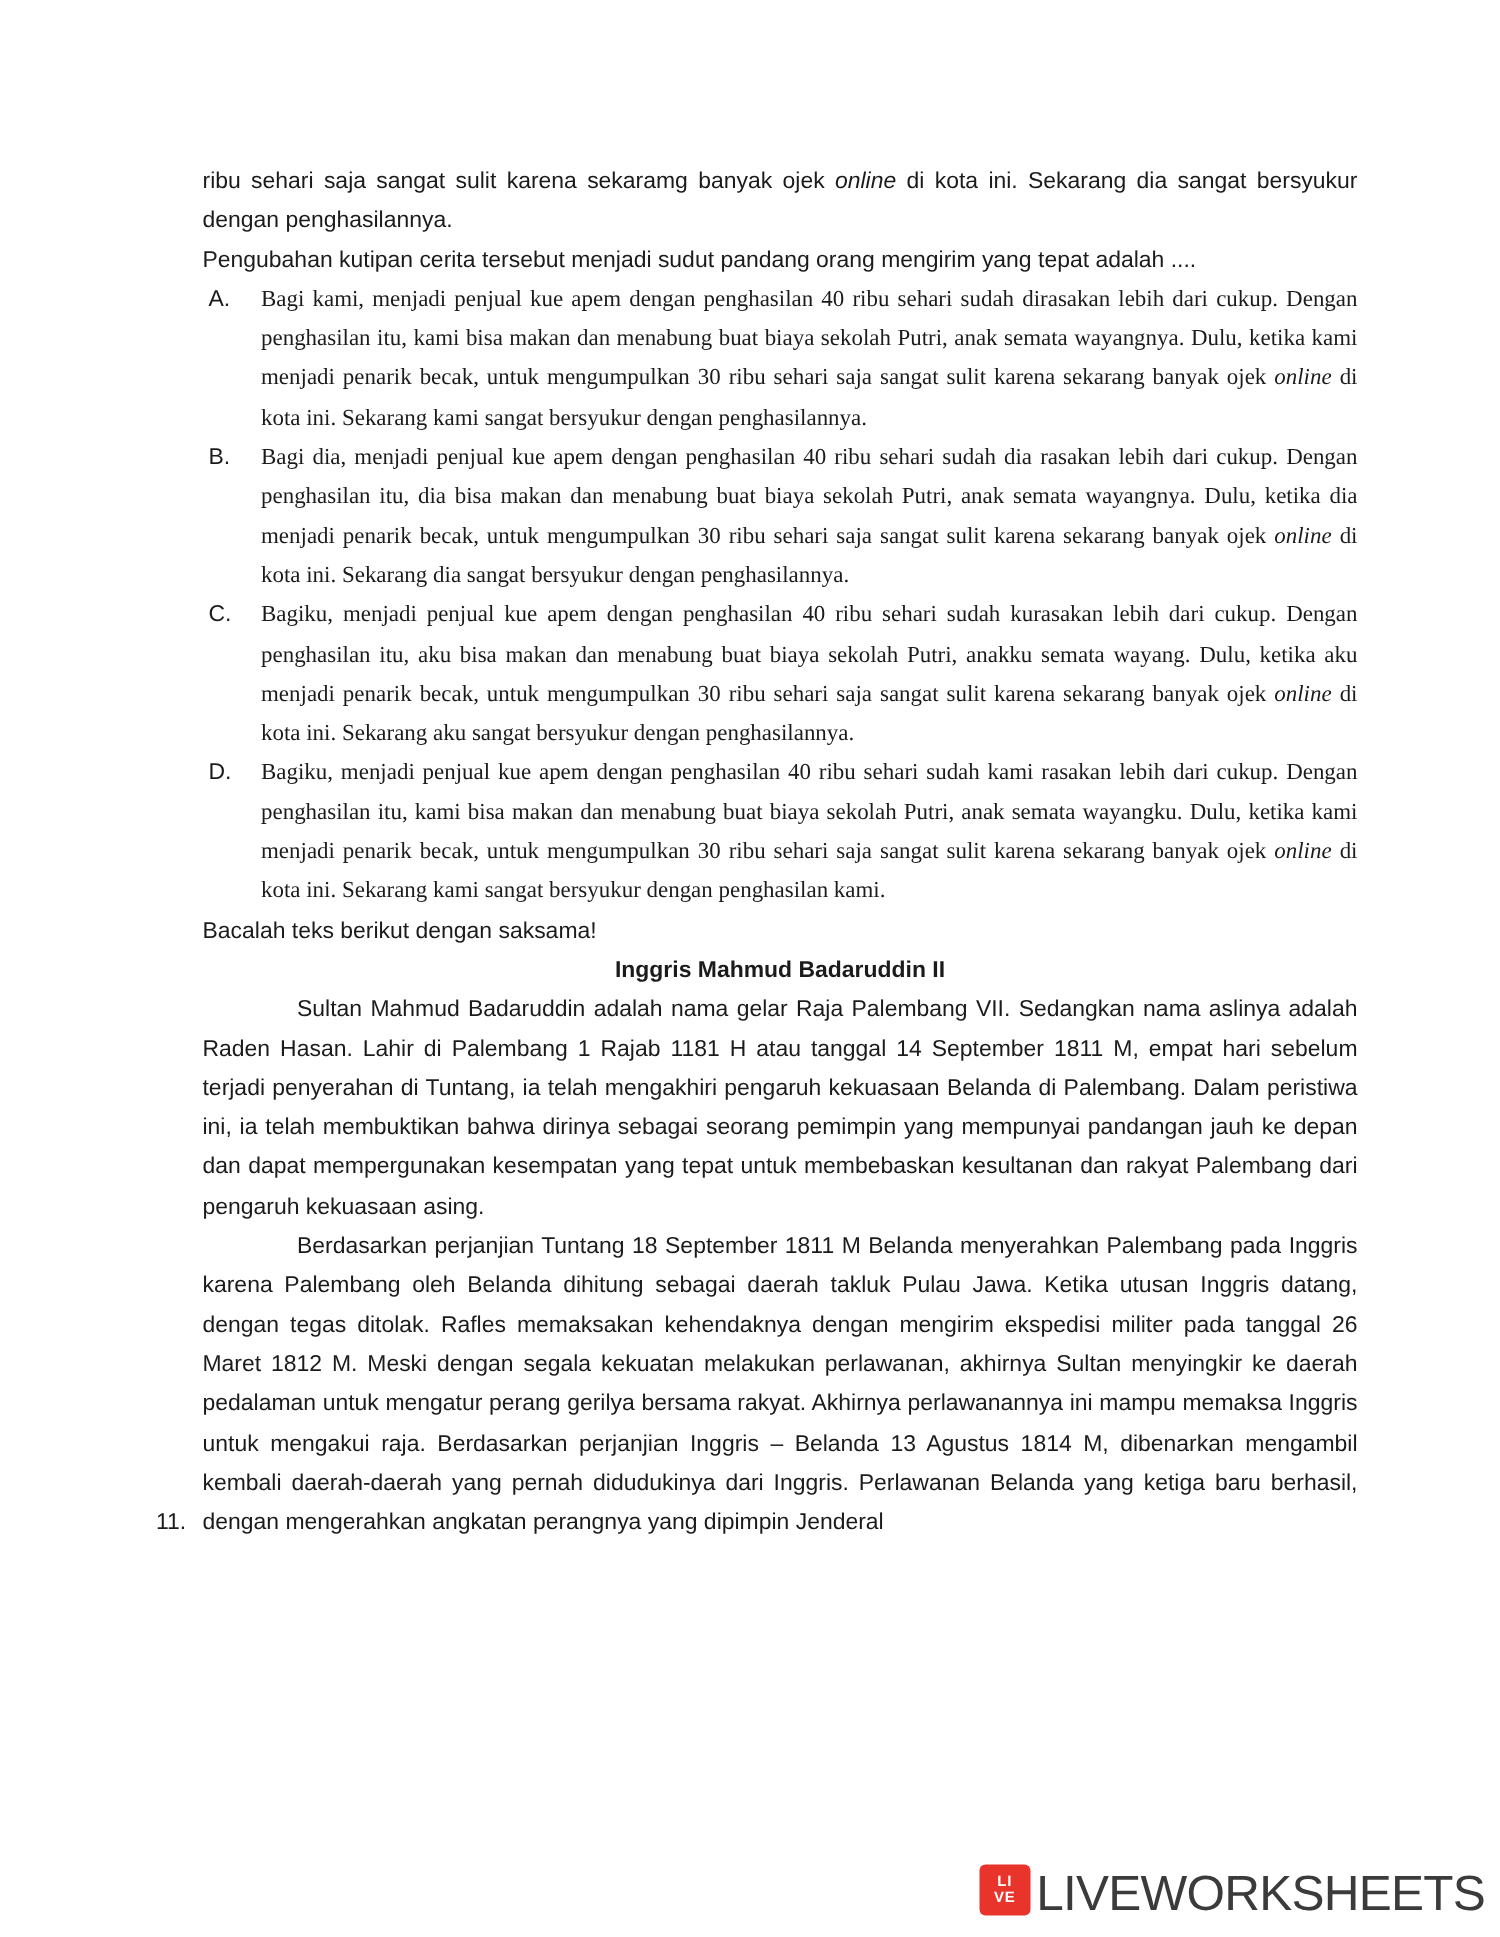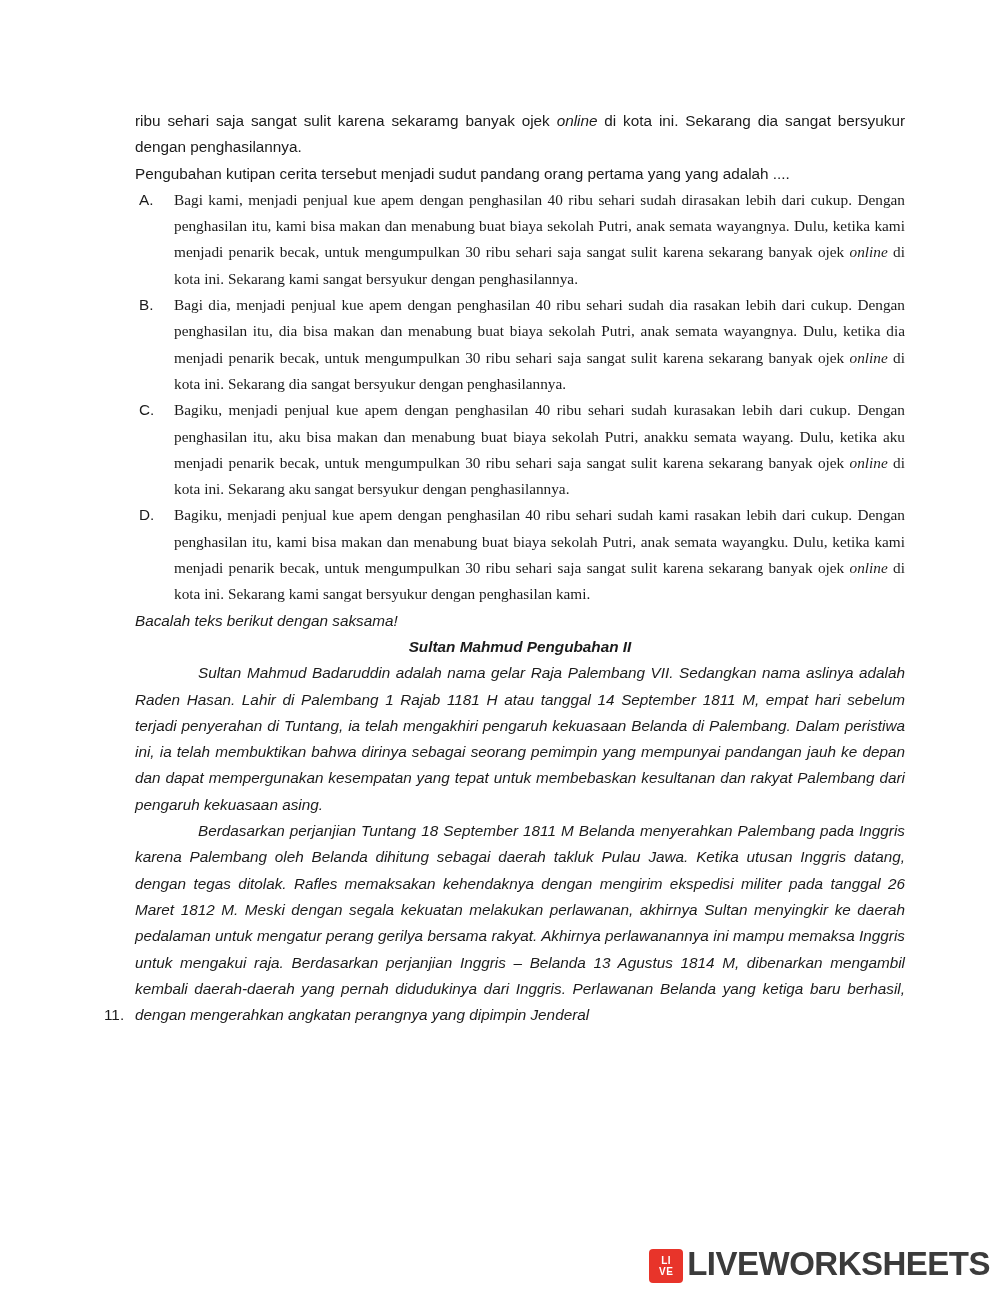--- a/index.html
+++ b/index.html
@@ -53,39 +53,38 @@
     display: flex;
     align-items: flex-end;
     margin-left: -31px;
   }
   .q-num {
     flex: 0 0 31px;
     text-align: left;
   }
   .q-body {
     flex: 1 1 auto;
-    font-style: italic;
   }
   .title {
     text-align: center;
     font-weight: bold;
     margin: 0;
   }
   .indent-first {
     text-indent: 63px;
   }
   em {
     font-style: italic;
   }
   .footer-logo {
     position: absolute;
     right: 10px;
     bottom: 8px;
     display: flex;
-    align-items: flex-end;
+    align-items: flex-start;
     height: 40px;
     margin-left: 36px;
   }
   .lw-badge {
     width: 34px;
     height: 34px;
     background: #e8342a;
     border-radius: 4px;
     color: #ffffff;
     font-size: 10px;
@@ -94,36 +93,36 @@
     display: flex;
     flex-direction: column;
     align-items: center;
     justify-content: center;
     letter-spacing: 0.5px;
     margin-right: 4px;
   }
   .lw-badge span { display: block; }
   .lw-word {
     font-size: 33px;
-    font-weight: bold;
+    font-weight: normal;
     color: #3b3b3b;
     letter-spacing: -0.5px;
     font-family: "Liberation Sans", sans-serif;
   }
 </style>
 </head>
 <body>
 
 <div class="page">
 
   <div class="content">
 
     <p><span>ribu sehari saja sangat sulit karena sekaramg banyak ojek </span><em>online</em><span> di kota ini. Sekarang dia sangat bersyukur dengan penghasilannya.</span></p>
 
-    <p>Pengubahan kutipan cerita tersebut menjadi sudut pandang orang pertama yang yang adalah ....</p>
+    <p>Pengubahan kutipan cerita tersebut menjadi sudut pandang orang mengirim yang tepat adalah ....</p>
 
     <div class="opt-row">
       <div class="opt-letter">A.</div>
       <div class="opt-text"><span>Bagi kami, menjadi penjual kue apem dengan penghasilan 40 ribu sehari sudah dirasakan lebih dari cukup. Dengan penghasilan itu, kami bisa makan dan menabung buat biaya sekolah Putri, anak semata wayangnya. Dulu, ketika kami menjadi penarik becak, untuk mengumpulkan 30 ribu sehari saja sangat sulit karena sekarang banyak ojek </span><em>online</em><span> di kota ini. Sekarang kami sangat bersyukur dengan penghasilannya.</span></div>
     </div>
 
     <div class="opt-row">
       <div class="opt-letter">B.</div>
       <div class="opt-text"><span>Bagi dia, menjadi penjual kue apem dengan penghasilan 40 ribu sehari sudah dia rasakan lebih dari cukup. Dengan penghasilan itu, dia bisa makan dan menabung buat biaya sekolah Putri, anak semata wayangnya. Dulu, ketika dia menjadi penarik becak, untuk mengumpulkan 30 ribu sehari saja sangat sulit karena sekarang banyak ojek </span><em>online</em><span> di kota ini. Sekarang dia sangat bersyukur dengan penghasilannya.</span></div>
     </div>
@@ -135,21 +134,21 @@
 
     <div class="opt-row">
       <div class="opt-letter">D.</div>
       <div class="opt-text"><span>Bagiku, menjadi penjual kue apem dengan penghasilan 40 ribu sehari sudah kami rasakan lebih dari cukup. Dengan penghasilan itu, kami bisa makan dan menabung buat biaya sekolah Putri, anak semata wayangku. Dulu, ketika kami menjadi penarik becak, untuk mengumpulkan 30 ribu sehari saja sangat sulit karena sekarang banyak ojek </span><em>online</em><span> di kota ini. Sekarang kami sangat bersyukur dengan penghasilan kami.</span></div>
     </div>
 
     <div class="q-row">
       <div class="q-num">11.</div>
       <div class="q-body">
         <p>Bacalah teks berikut dengan saksama!</p>
-        <p class="title">Sultan Mahmud Pengubahan II</p>
+        <p class="title">Inggris Mahmud Badaruddin II</p>
         <p class="indent-first">Sultan Mahmud Badaruddin adalah nama gelar Raja Palembang VII. Sedangkan nama aslinya adalah Raden Hasan. Lahir di Palembang 1 Rajab 1181 H atau tanggal 14 September 1811 M, empat hari sebelum terjadi penyerahan di Tuntang, ia telah mengakhiri pengaruh kekuasaan Belanda di Palembang. Dalam peristiwa ini, ia telah membuktikan bahwa dirinya sebagai seorang pemimpin yang mempunyai pandangan jauh ke depan dan dapat mempergunakan kesempatan yang tepat untuk membebaskan kesultanan dan rakyat Palembang dari pengaruh kekuasaan asing.</p>
         <p class="indent-first">Berdasarkan perjanjian Tuntang 18 September 1811 M Belanda menyerahkan Palembang pada Inggris karena Palembang oleh Belanda dihitung sebagai daerah takluk Pulau Jawa. Ketika utusan Inggris datang, dengan tegas ditolak. Rafles memaksakan kehendaknya dengan mengirim ekspedisi militer pada tanggal 26 Maret 1812 M. Meski dengan segala kekuatan melakukan perlawanan, akhirnya Sultan menyingkir ke daerah pedalaman untuk mengatur perang gerilya bersama rakyat. Akhirnya perlawanannya ini mampu memaksa Inggris untuk mengakui raja. Berdasarkan perjanjian Inggris – Belanda 13 Agustus 1814 M, dibenarkan mengambil kembali daerah-daerah yang pernah didudukinya dari Inggris. Perlawanan Belanda yang ketiga baru berhasil, dengan mengerahkan angkatan perangnya yang dipimpin Jenderal</p>
       </div>
     </div>
 
   </div>
 
   <div class="footer-logo">
     <div class="lw-badge">
       <span>LI</span>

